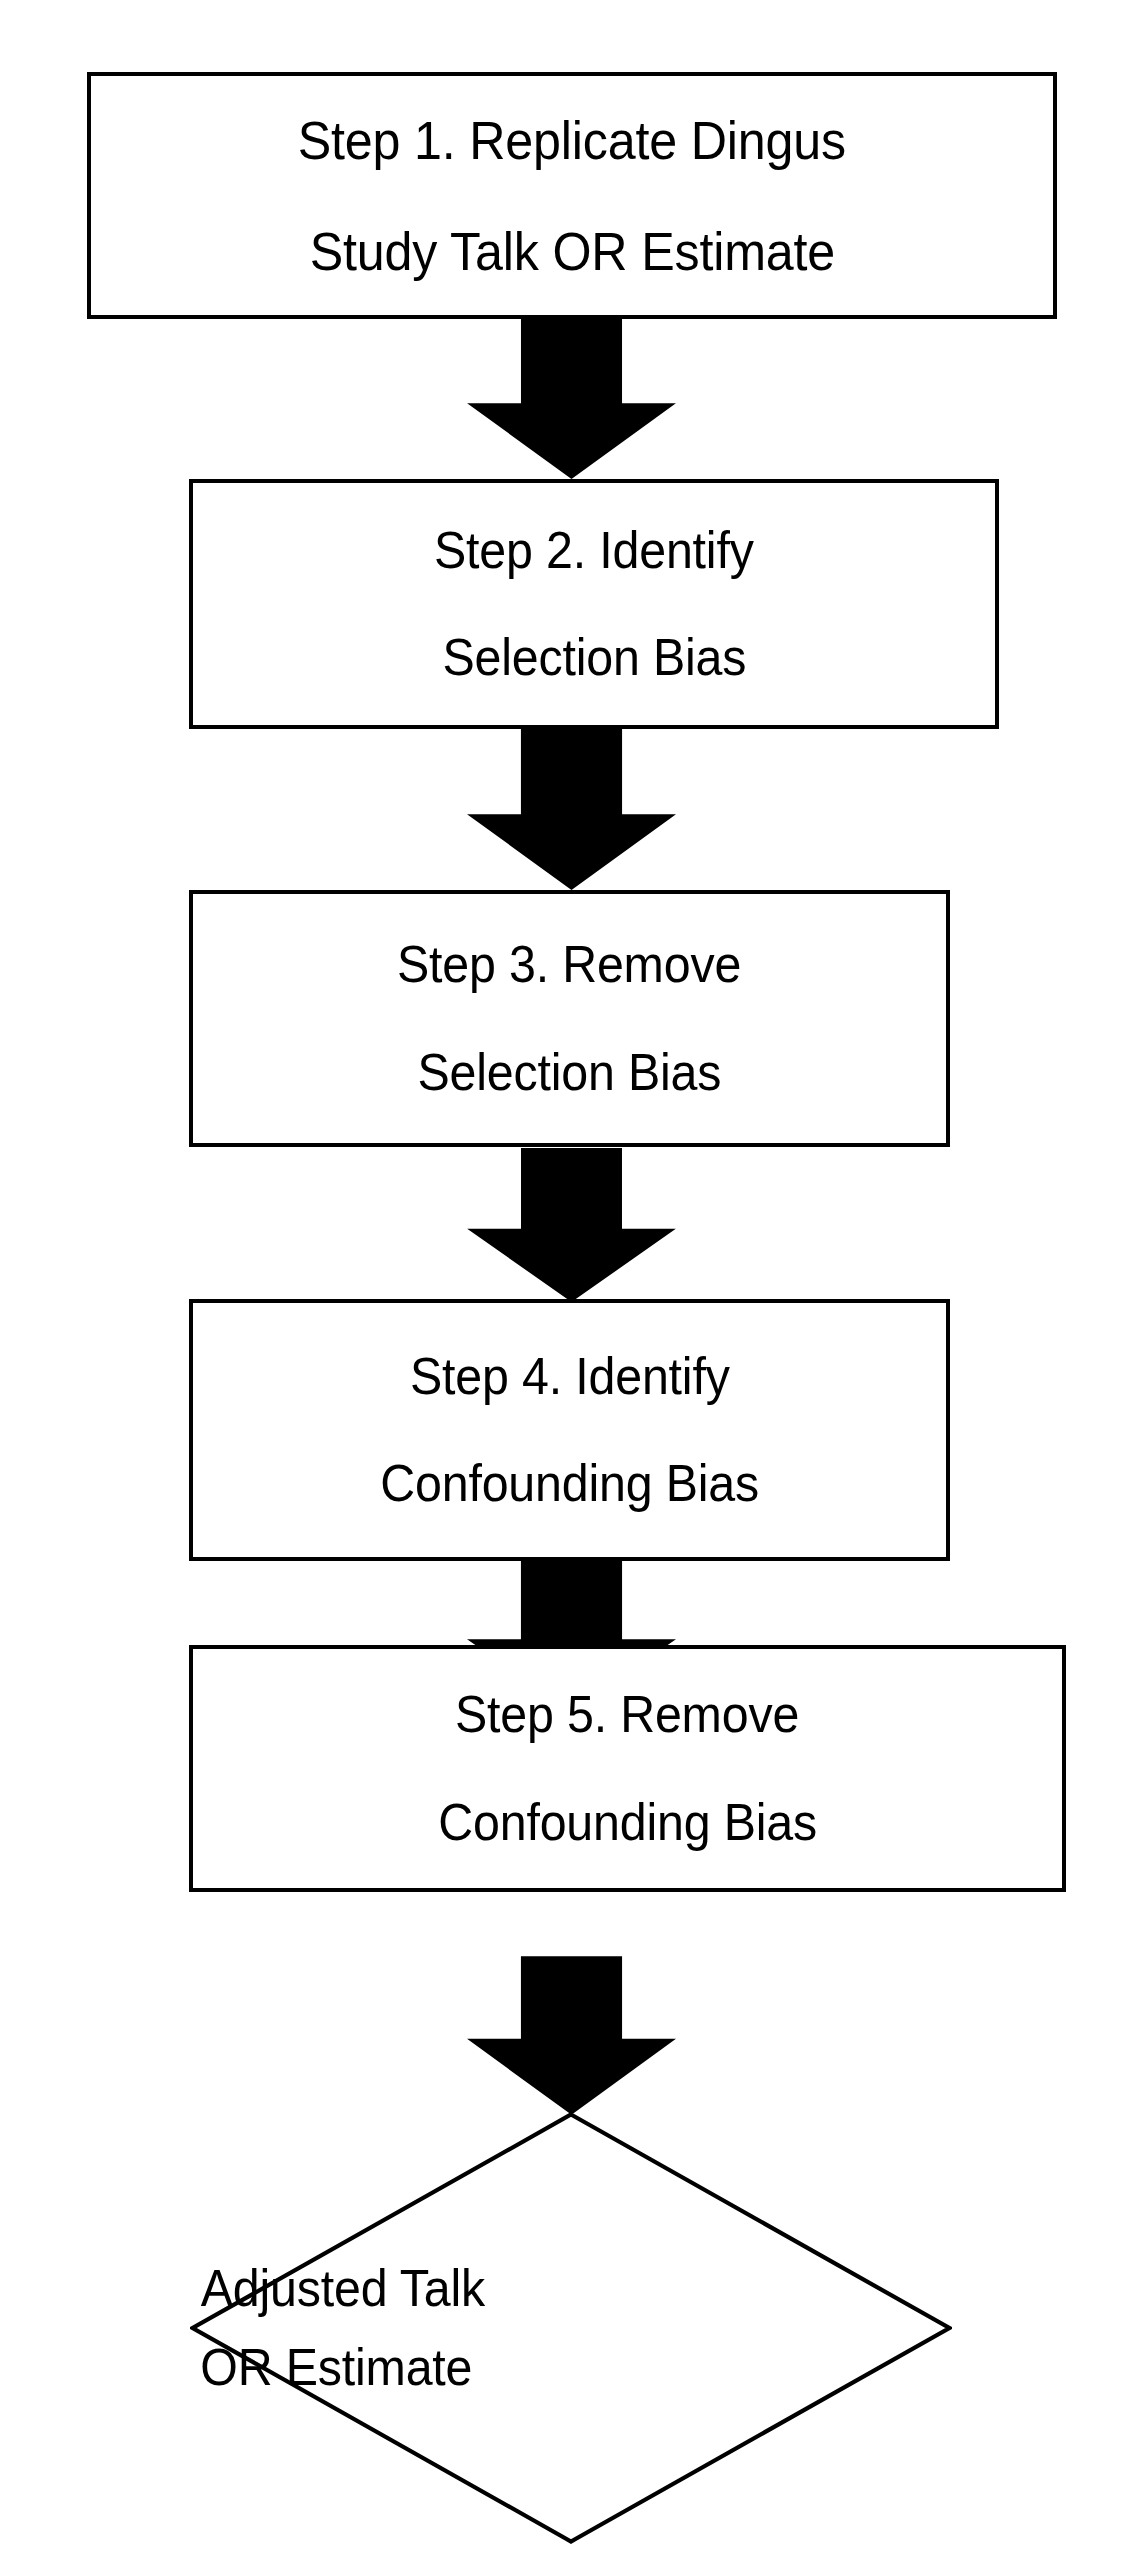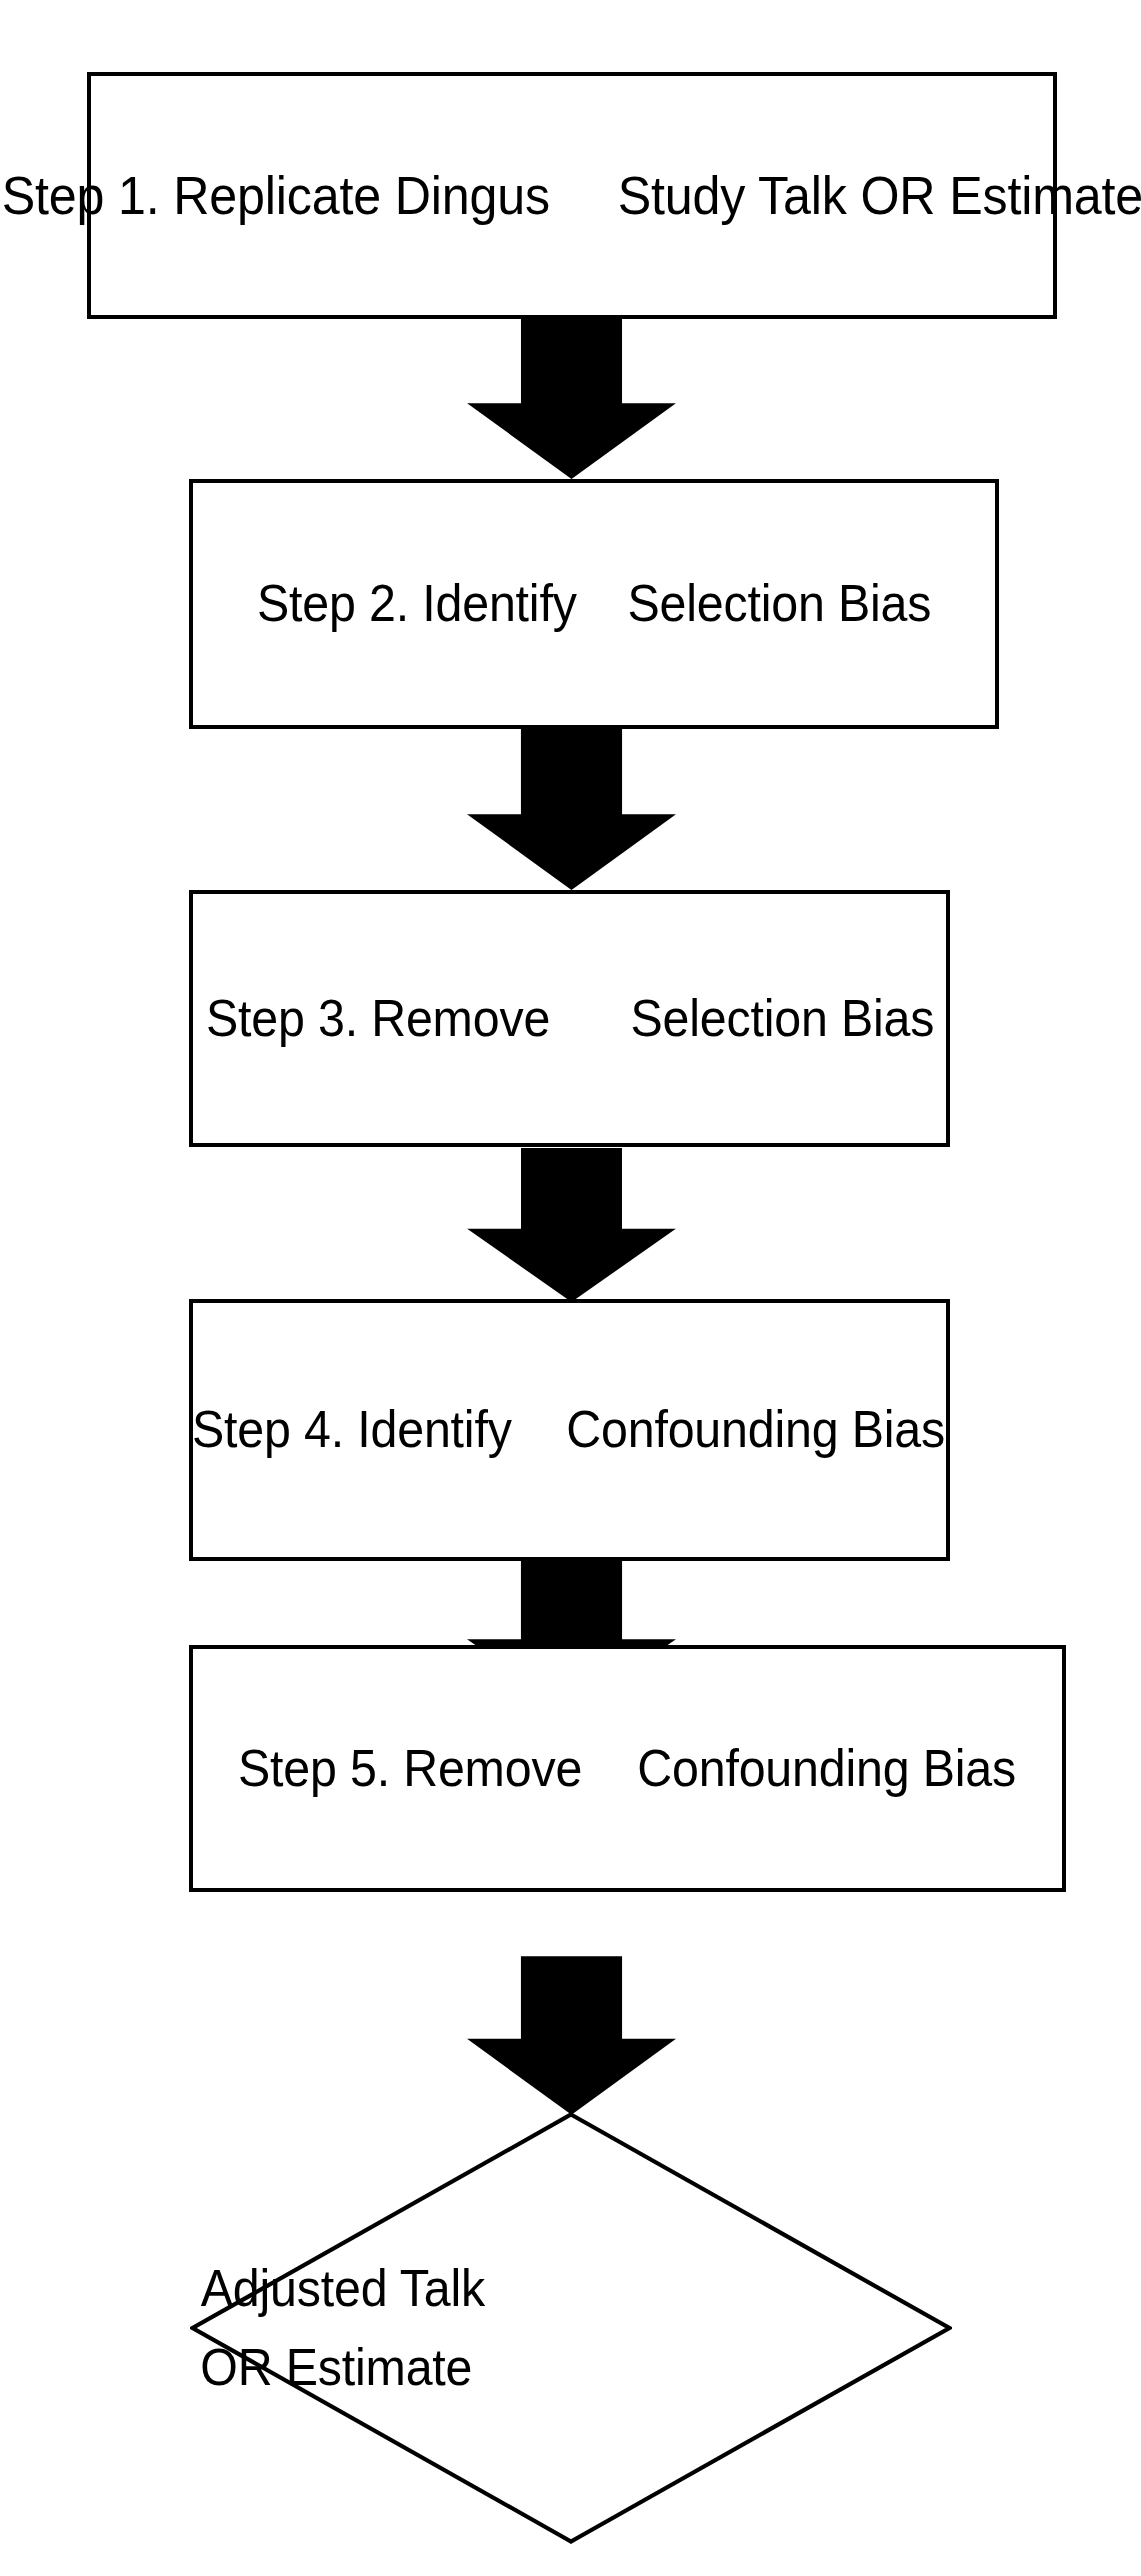--- a/index.html
+++ b/index.html
@@ -24,21 +24,21 @@
     height: 2576px;
   }
 
   
   .node-box {
     position: absolute;
     box-sizing: border-box;
     background: #ffffff;
     border: 4.2px solid #000000;
     display: flex;
-    flex-direction: row;
+    flex-direction: column;
     align-items: center;
     justify-content: center;
     z-index: 3;
     gap: 28px;
   }
 
   .node-line {
     display: block;
     color: #000000;
     font-size: 52px;
@@ -108,21 +108,21 @@
     <span class="node-line">Step 2. Identify</span>
     <span class="node-line">Selection Bias</span>
   </div>
 
   <div class="connector-arrow" id="connector-arrow-2" style="left:467px; top:729px; width:209px; height:161px;">
     <svg width="209" height="161" viewBox="0 0 248 191" xmlns="http://www.w3.org/2000/svg">
       <polygon points="64,0 184,0 184,101 248,101 124,191 0,101 64,101" fill="#000000"></polygon>
     </svg>
   </div>
 
-  <div class="node-box" id="node-step-3" style="left:189px; top:890px; width:761px; height:257px;justify-content:space-between;">
+  <div class="node-box" id="node-step-3" style="left:189px; top:890px; width:761px; height:257px;">
     <span class="node-line">Step 3. Remove</span>
     <span class="node-line">Selection Bias</span>
   </div>
 
   <div class="connector-arrow" id="connector-arrow-3" style="left:467px; top:1148px; width:209px; height:154px;">
     <svg width="209" height="154" viewBox="0 0 248 183" xmlns="http://www.w3.org/2000/svg">
       <polygon points="64,0 184,0 184,96 248,96 124,183 0,96 64,96" fill="#000000"></polygon>
     </svg>
   </div>
 

